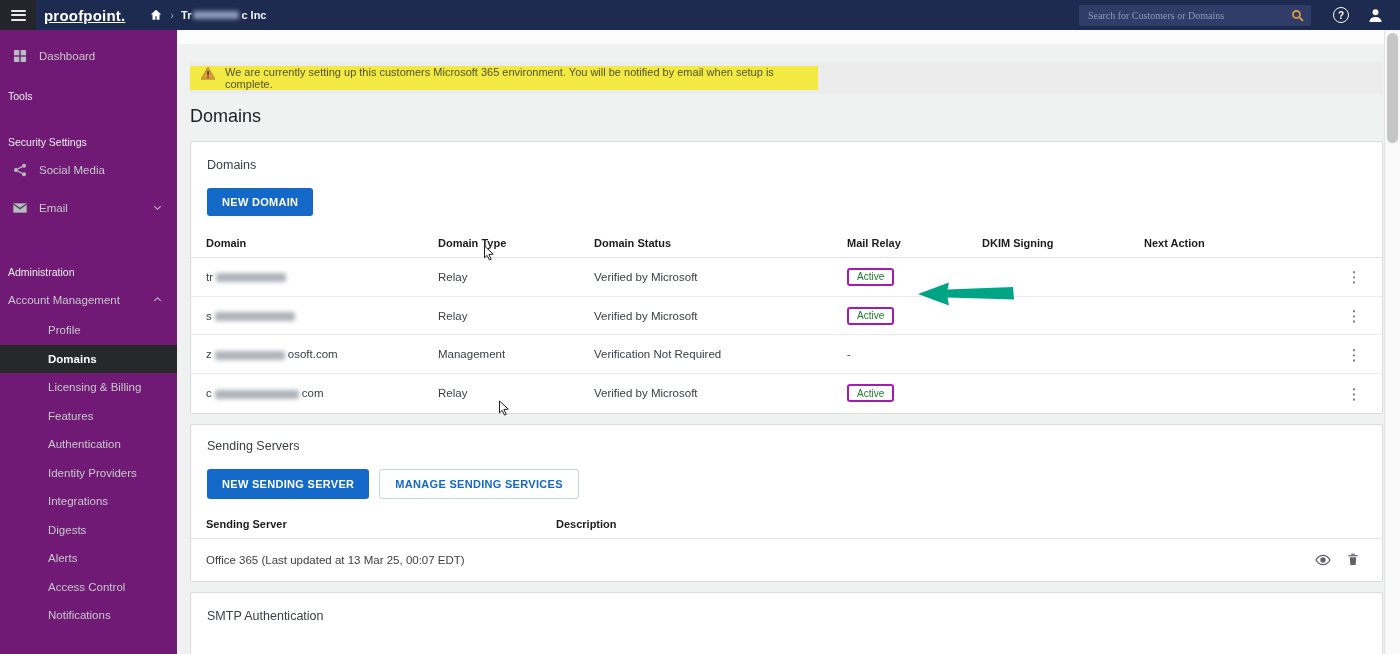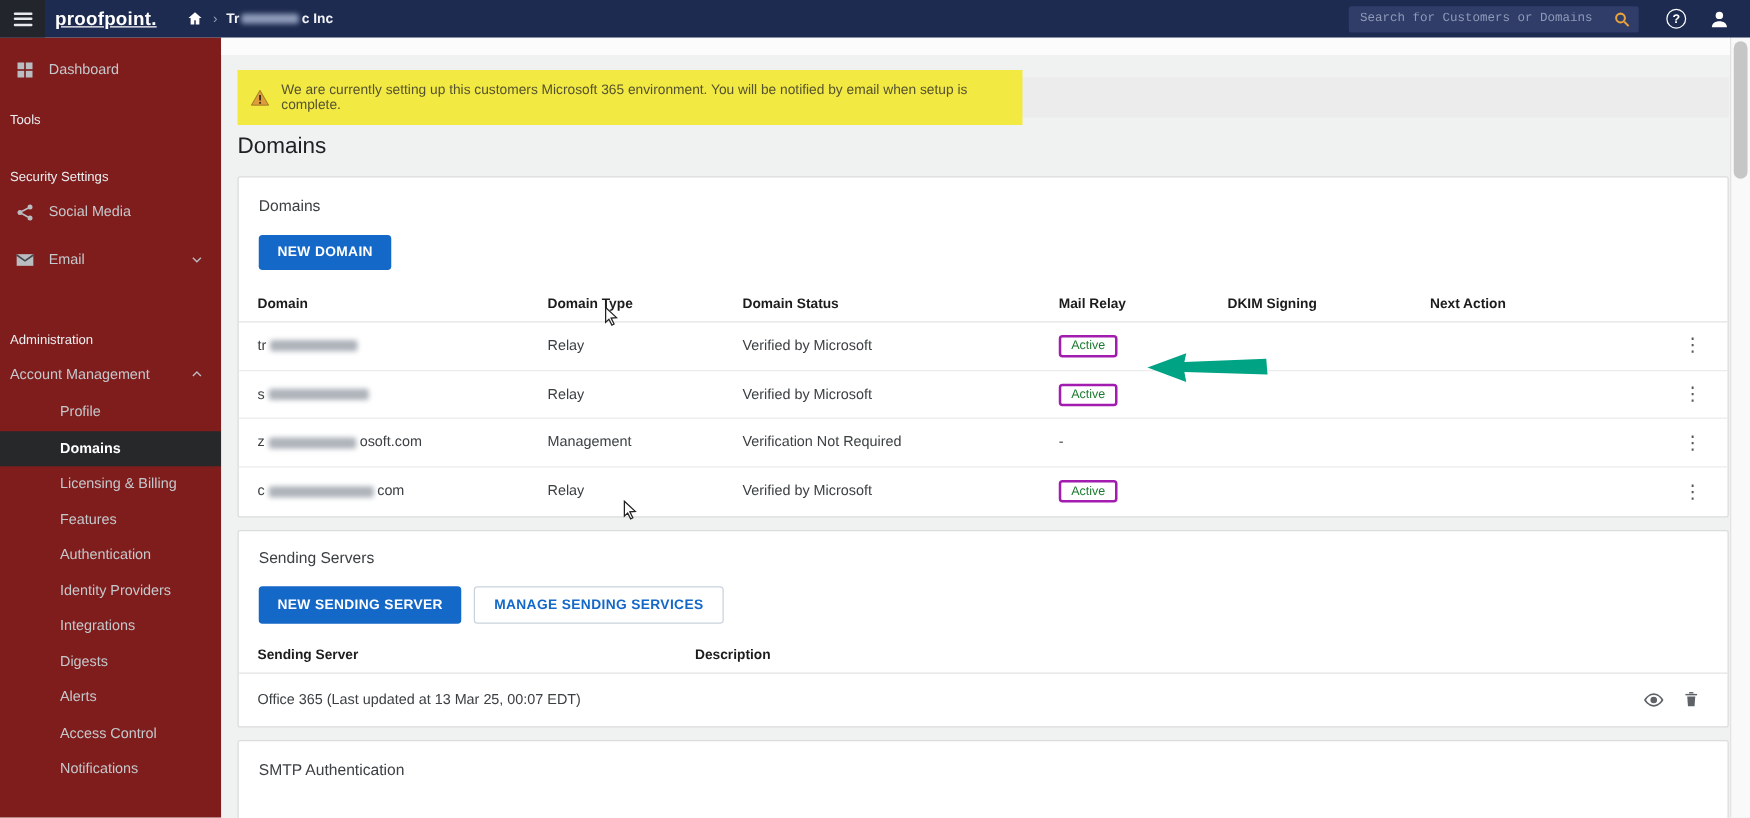--- a/index.html
+++ b/index.html
@@ -15,49 +15,49 @@
   .ham span { display:block; height:2px; background:#e8eaed; margin:2.5px 0; border-radius:1px; }
   .logo { color:#ffffff; font-weight:bold; font-size:15px; margin-left:8px;
           letter-spacing:.2px; cursor:pointer;text-decoration:underline; }
   .home-ic { margin-left:24px; width:14px; height:14px; cursor:pointer; }
   .crumb-sep { color:#9aa3bf; font-size:11px; margin:0 7px; }
   .crumb { color:#f1f3f7; font-size:11px; font-weight:bold; display:flex; align-items:center; }
   .tb-spacer { flex:1; }
   .searchbox { position:relative; width:232px; height:21px; background:#2f3d68;
                border-radius:2px; display:flex; align-items:center; }
   .search-input { background:transparent; border:none; outline:none; color:#cfd6ea;
-                  font-size:10px; padding:0 26px 0 9px; width:100%; font-family:Liberation Mono, monospace; }
+                  font-size:10px; padding:0 26px 0 9px; width:100%; font-family:Liberation Serif, serif; }
   .search-input::placeholder { color:#8f99b8; }
   .searchbox svg { position:absolute; right:7px; top:4px; }
   .help-circle { width:16px; height:16px; border:1.6px solid #fff; border-radius:50%;
                  color:#fff; font-size:10px; font-weight:bold; display:flex; align-items:center;
                  justify-content:center; margin-left:22px; cursor:pointer; }
   .person-ic { margin-left:18px; margin-right:16px; cursor:pointer; }
 
   
   .sidebar { position:absolute; left:0; top:30px; width:177px; height:624px;
-             background:#7f1d1d; padding-top:10px; overflow:hidden; }
+             background:#701a75; padding-top:10px; overflow:hidden; }
   .side-item { height:32px; display:flex; align-items:center; padding-left:12px;
                color:#c5c8cb; font-size:11.5px; cursor:pointer; position:relative; }
   .side-item .ic { width:16px; height:16px; margin-right:11px; flex:0 0 auto; }
   .side-label { font-size:10.5px; color:#eceef0; padding-left:8px; height:16px;
                 display:flex; align-items:center; }
   .side-sub { height:28.5px; display:flex; align-items:center; padding-left:48px;
               color:#c5c8cb; font-size:11.5px; cursor:pointer; }
   .side-sub.active { background:#26282a; color:#ffffff; font-weight:bold; }
   .chev { position:absolute; right:14px; top:10px; }
   .mt16{margin-top:16px;} .mt8{margin-top:8px;} .mt30{margin-top:30px;}
   .mt40{margin-top:40px;} .mt6{margin-top:6px;} .mt4{margin-top:4px;}
 
   
   .main { position:absolute; left:177px; top:30px; width:1207px; height:624px;
           background:#f0f1f1; padding:0 1px 0 13px; }
   .top-strip { height:14px; background:#fcfcfc; margin:0 -1px 0 -13px; }
   .banner { margin-top:18px; height:32px; background:#ececec; display:flex; align-items:center; }
-  .banner-hl { background:#f3e943; height:44px; display:flex; align-items:center;
+  .banner-hl { background:#f3e943; height:24px; display:flex; align-items:flex-start;
                padding:0 14px 0 10px; max-width:628px; }
   .banner-hl svg { flex:0 0 auto; margin-right:9px; }
   .banner-text { font-size:11px; color:#55532e; }
   .page-title { font-size:18px; color:#202124; margin-top:12px; }
 
   .card { background:#ffffff; border:1px solid #dcdcdc; border-radius:2px; }
   .card-title { font-size:12.5px; color:#3c4043; padding:16px 0 0 16px; }
   .btn-row { display:flex; gap:10px; margin:16px 0 0 16px; }
   .btn-blue { background:#1468c8; color:#fff; font-size:11px; font-weight:bold;
               border:none; border-radius:3px; padding:8px 15px; letter-spacing:.3px;

